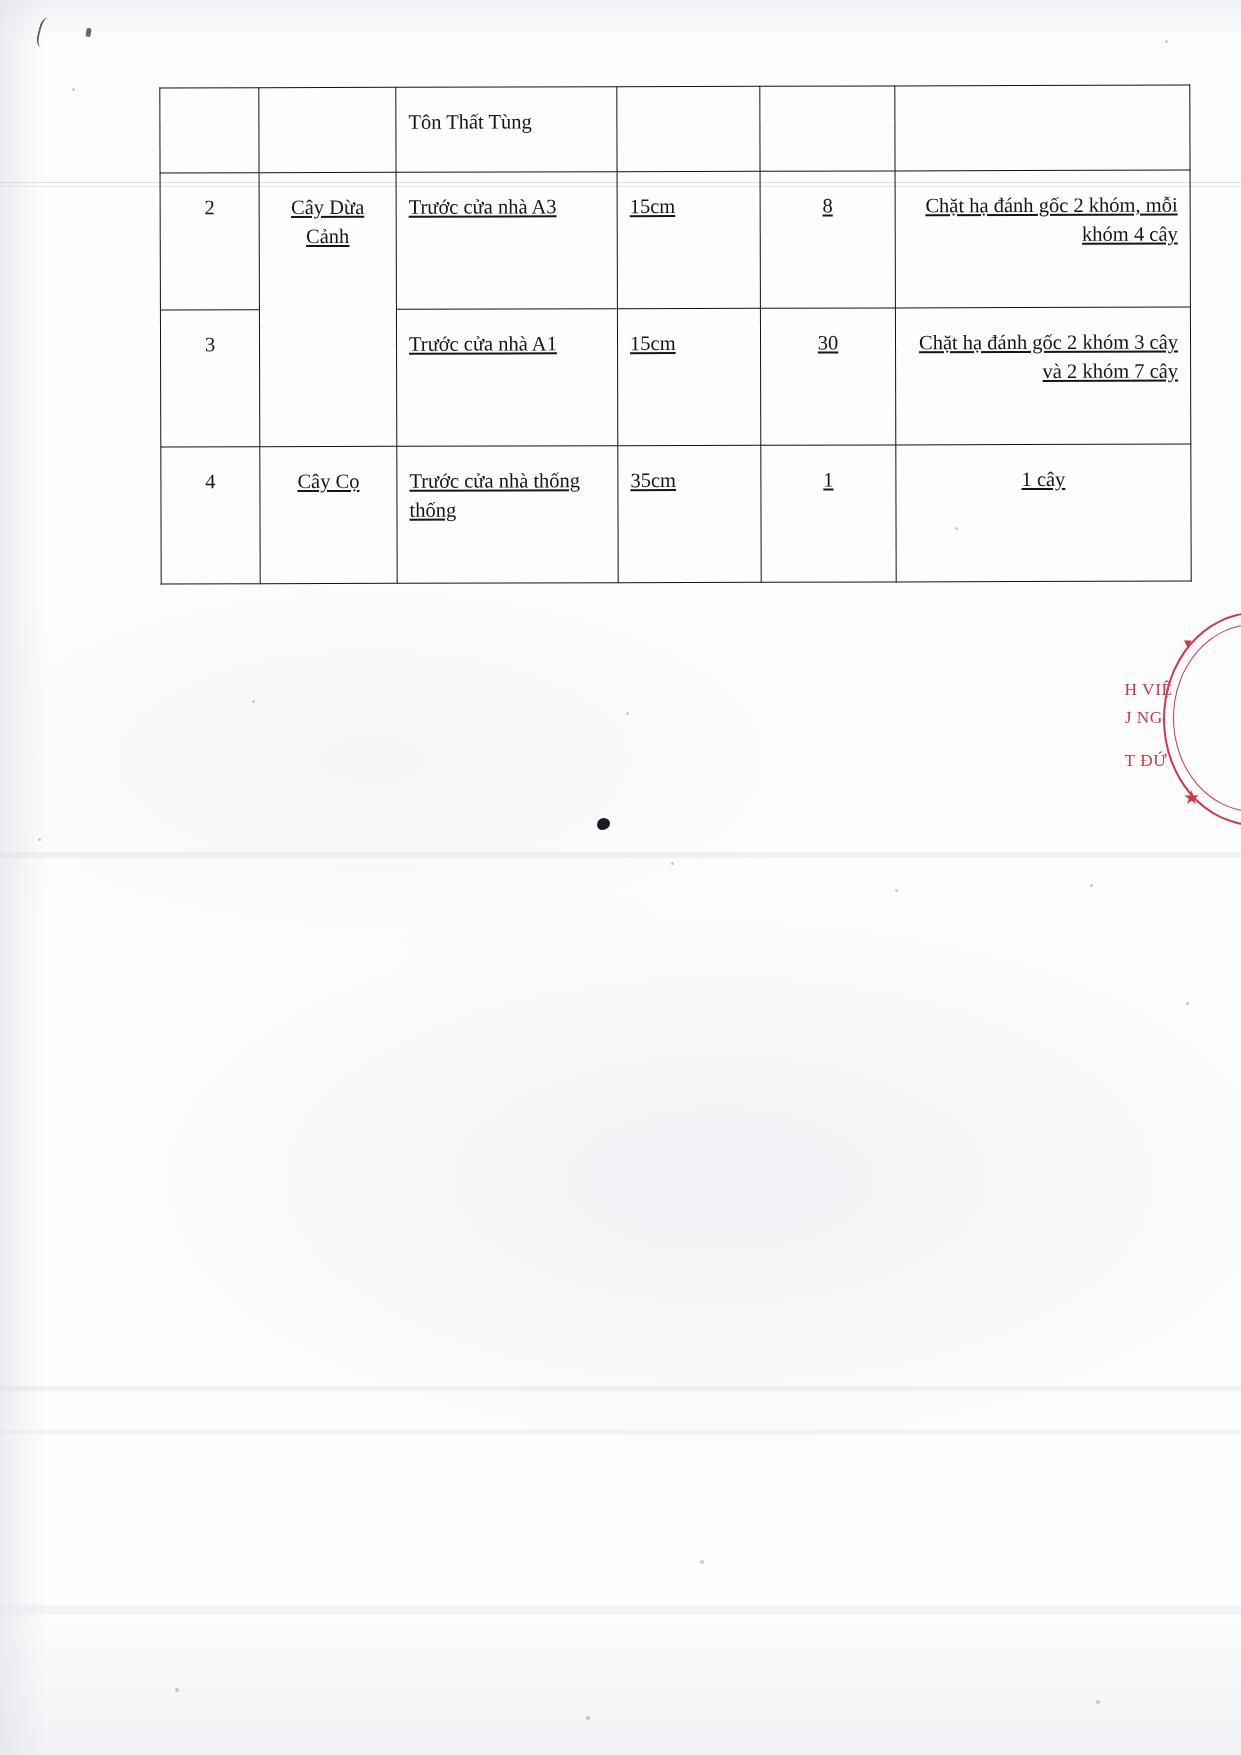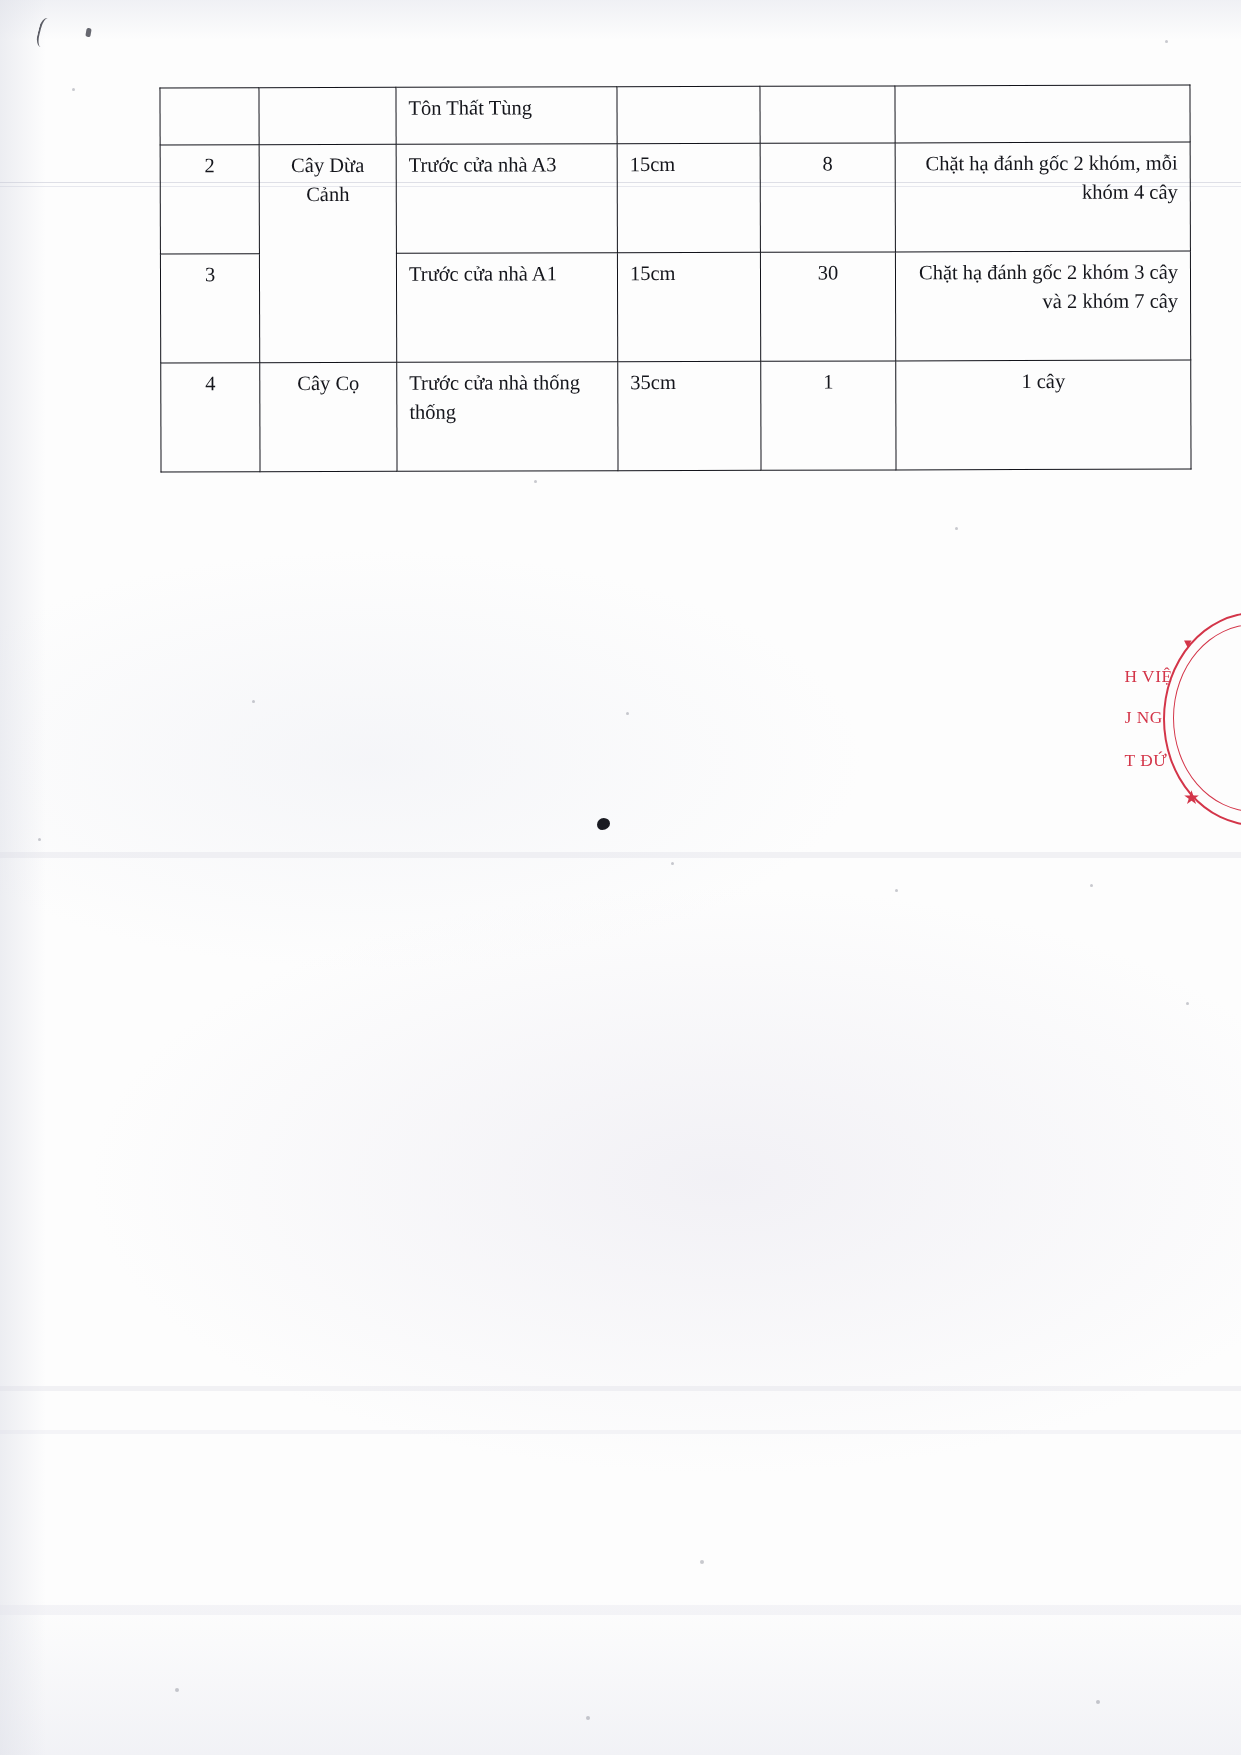--- a/index.html
+++ b/index.html
@@ -54,30 +54,30 @@
     top: 86px;
     width: 880px;
     border-collapse: collapse;
     table-layout: fixed;
     font-size: 20.5px;
     line-height: 1.42;
     transform: rotate(-0.16deg);
   }
   .doc-table td {
     border: 1.6px solid #12131a;
-    padding: 6px 12px;
+    padding: 20px 12px;
     vertical-align: top;
   }
   .c-no      { width: 74px;  text-align: center; }
   .c-kind    { width: 112px; text-align: center; }
   .c-place   { width: 196px; text-align: left; }
   .c-size    { width: 118px; text-align: left; }
   .c-qty     { width: 110px; text-align: center; }
   .c-note    { width: 270px; text-align: right; }
-  .mid { vertical-align: middle; }
+  .mid { vertical-align: middle; text-decoration: underline; }
   .ctr { text-align: center; }
   .row-head td { height: 44px; }
   .kind-cell { vertical-align: middle; padding-top: 0; }
 
   
   .stamp {
     position: absolute;
     right: 0px;
     top: 612px;
     width: 120px;
@@ -105,21 +105,21 @@
     border-radius: 50%;
   }
   .stamp .txt {
     position: absolute;
     left: 4px;
     font-size: 17px;
     letter-spacing: 0.5px;
     white-space: nowrap;
     transform: scaleX(1.02);
   }
-  .stamp .t1 { top: 55px; }
+  .stamp .t1 { top: 68px; }
   .stamp .t2 { top: 96px; }
   .stamp .t3 { top: 139px; }
   .stamp .star {
     position: absolute;
     left: 62px;
     top: 174px;
     font-size: 19px;
   }
   .stamp .caret {
     position: absolute;

